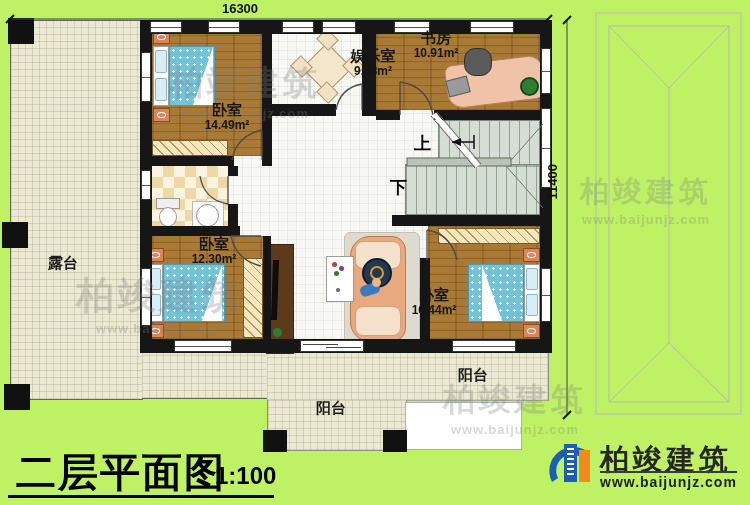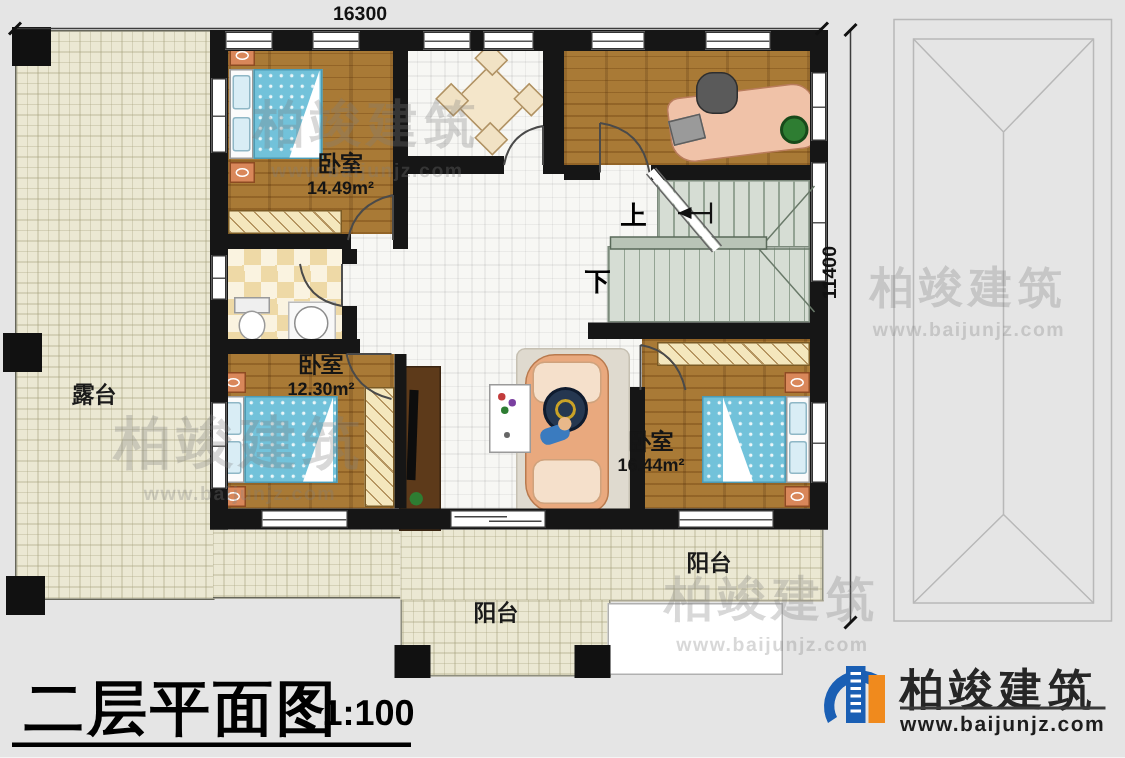--- a/index.html
+++ b/index.html
@@ -1,16 +1,16 @@
 <!DOCTYPE html>
 <html><head>
 <meta charset="utf-8">
 <style>
   html,body{margin:0;padding:0;background:#fff;}
-  #canvas{position:relative;width:750px;height:505px;background:#e5e5e5;overflow:hidden;
+  #canvas{position:relative;width:750px;height:505px;background:#bef264;overflow:hidden;
           font-family:"Liberation Sans","DejaVu Sans",sans-serif;text-decoration:underline;}
   .abs{position:absolute;}
   
   .tile-out{background-color:#ebe8d3;
     background-image:repeating-linear-gradient(0deg,rgba(160,155,118,.30) 0 1px,transparent 1px 7px),
                      repeating-linear-gradient(90deg,rgba(160,155,118,.30) 0 1px,transparent 1px 7px);}
   .tile-in{background-color:#f7f7f4;
     background-image:repeating-linear-gradient(0deg,rgba(0,0,0,.05) 0 1px,transparent 1px 9px),
                      repeating-linear-gradient(90deg,rgba(0,0,0,.05) 0 1px,transparent 1px 9px);}
   .wood{background-color:#a97a36;
@@ -218,20 +218,28 @@
     <path d="M474 135 V149" stroke="#111" stroke-width="1.5"></path>
   </svg>
 
   <div class="dim" style="left:200px;top:1px;width:80px;text-align:center;">16300</div>
   <div class="dim" style="left:545px;top:164px;writing-mode:vertical-rl;transform:rotate(180deg);">11400</div>
 
   <div class="rlabel" style="left:189px;top:102px;width:76px;">
     <span class="rname">卧室</span>
     <span class="rarea">14.49m²</span>
   </div>
+  <div class="rlabel" style="left:335px;top:48px;width:76px;">
+    <span class="rname">娱乐室</span>
+    <span class="rarea">9.63m²</span>
+  </div>
+  <div class="rlabel" style="left:398px;top:30px;width:76px;">
+    <span class="rname">书房</span>
+    <span class="rarea">10.91m²</span>
+  </div>
   <div class="rlabel" style="left:176px;top:236px;width:76px;">
     <span class="rname">卧室</span>
     <span class="rarea">12.30m²</span>
   </div>
   <div class="rlabel" style="left:396px;top:287px;width:76px;">
     <span class="rname">卧室</span>
     <span class="rarea">16.44m²</span>
   </div>
 
   <div class="olabel" style="left:48px;top:254px;">露台</div>

